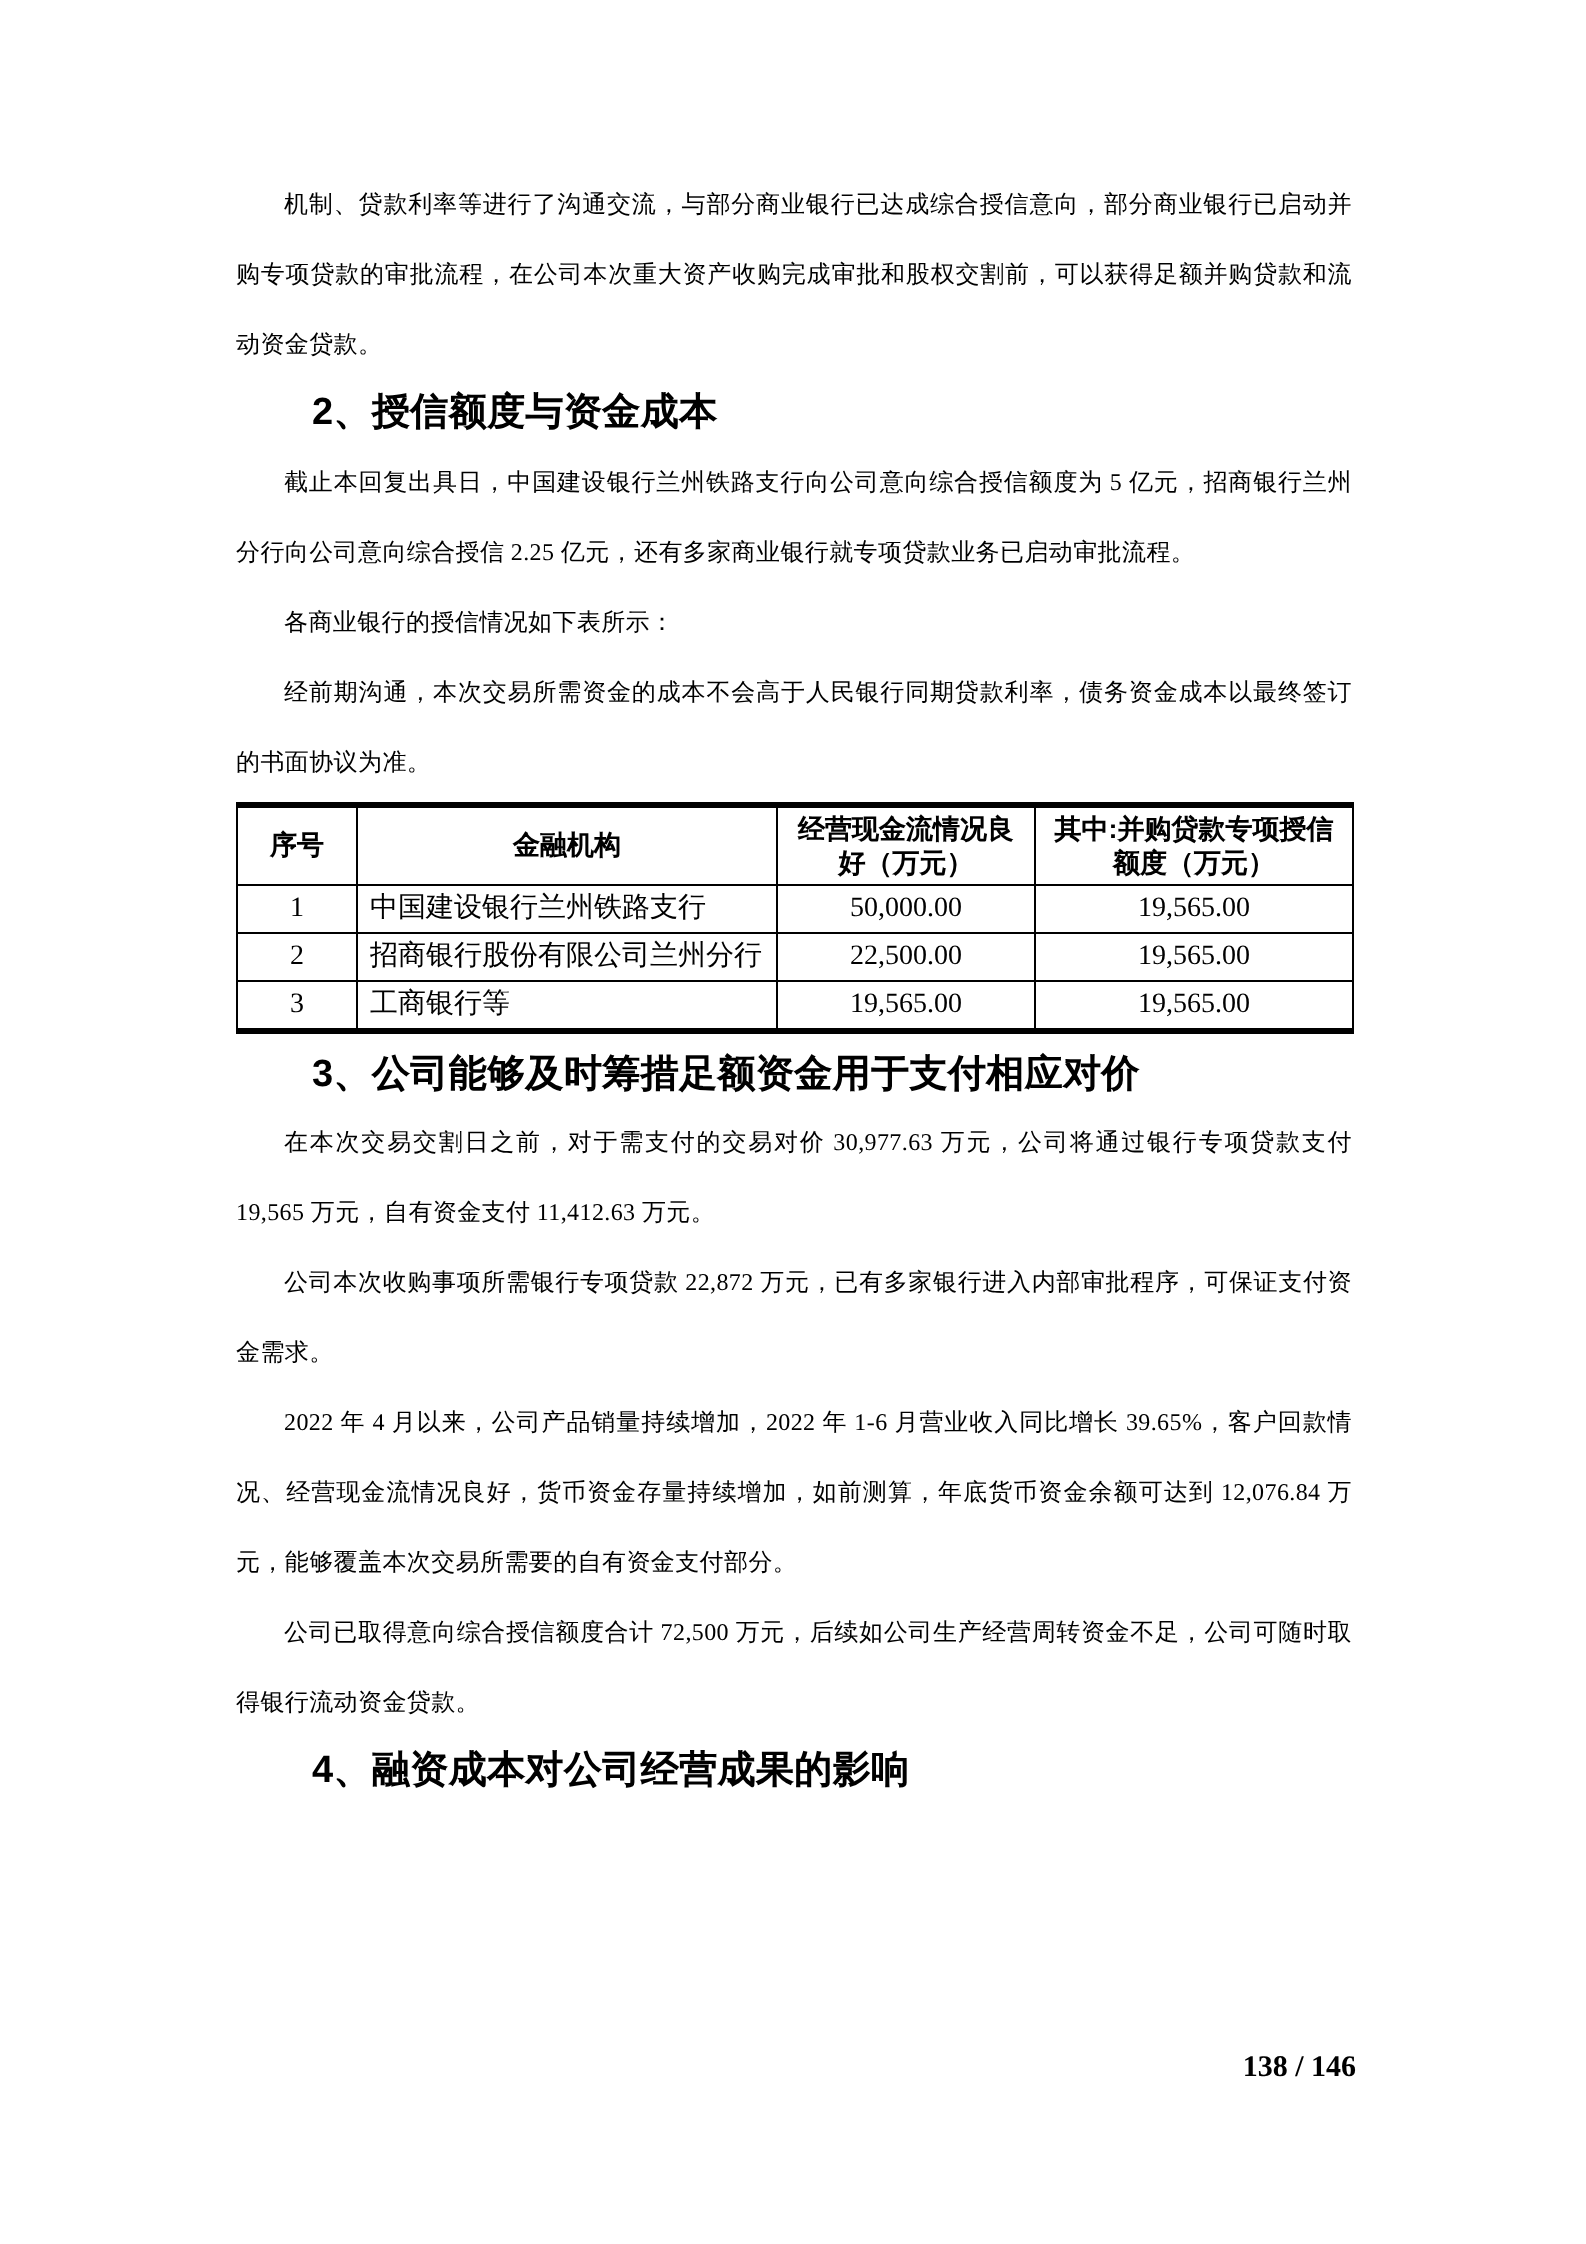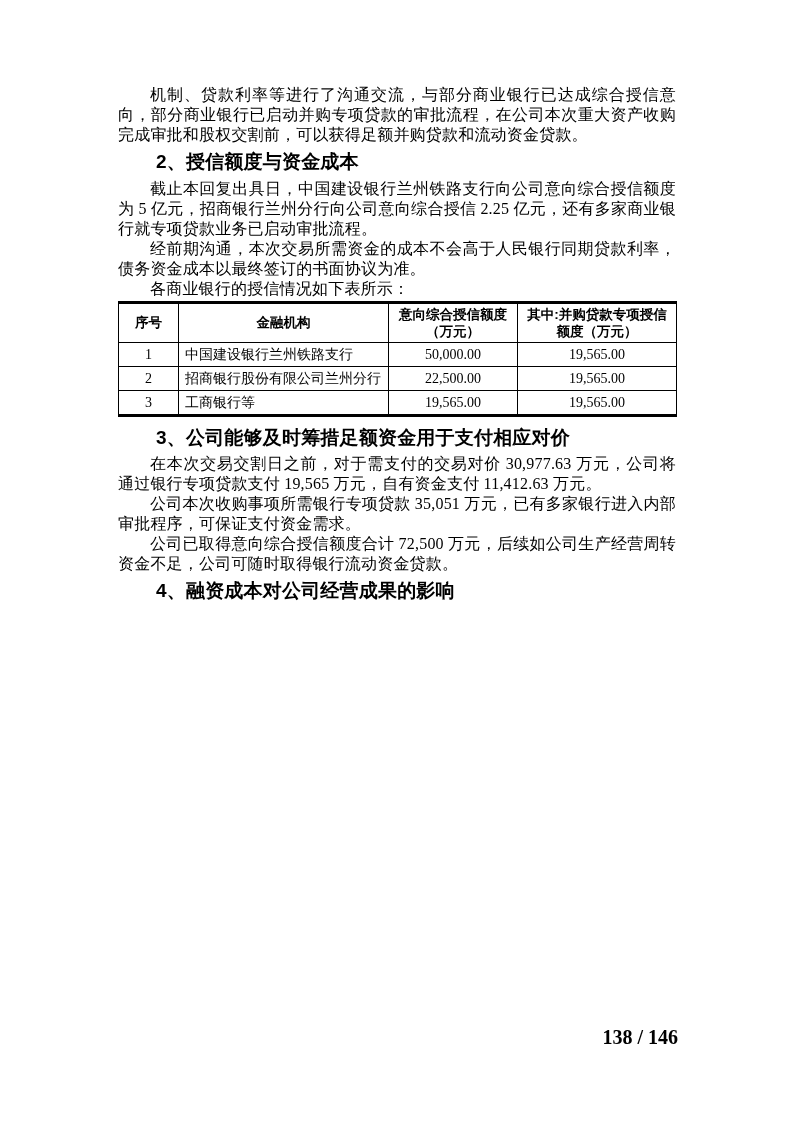--- a/index.html
+++ b/index.html
@@ -17,22 +17,22 @@
     overflow: hidden;
   }
   .content {
     position: absolute;
     left: 118px;
     top: 85px;
     width: 558px;
   }
   .para {
     margin: 0;
-    font-size: 16px;
-    line-height: 20px;
+    font-size: 12px;
+    line-height: 35px;
     text-align: justify;
     text-indent: 2em;
     letter-spacing: 0.2px;
   }
   .heading {
     margin: 0;
     font-size: 19px;
     line-height: 33.5px;
     text-indent: 2em;
     font-family: "Liberation Sans", "DejaVu Sans", sans-serif;
@@ -72,53 +72,53 @@
   }
   .credit td.c-no { text-align: center; }
   .credit td.c-inst { text-align: left; }
   .credit td.c-num { text-align: center; }
   .page-number {
     position: absolute;
     top: 1026px;
     left: 118px;
     width: 560px;
     text-align: right;
-    font-size: 20px;
+    font-size: 15px;
     font-weight: 700;
     font-family: "Liberation Serif", "DejaVu Serif", serif;
   }
 </style>
 </head>
 <body>
 
 <div class="page">
   <div class="content">
 
     <p class="para">机制、贷款利率等进行了沟通交流，与部分商业银行已达成综合授信意向，部分商业银行已启动并购专项贷款的审批流程，在公司本次重大资产收购完成审批和股权交割前，可以获得足额并购贷款和流动资金贷款。</p>
 
     <h3 class="heading">2、授信额度与资金成本</h3>
 
     <p class="para">截止本回复出具日，中国建设银行兰州铁路支行向公司意向综合授信额度为 5 亿元，招商银行兰州分行向公司意向综合授信 2.25 亿元，还有多家商业银行就专项贷款业务已启动审批流程。</p>
 
+    <p class="para">各商业银行的授信情况如下表所示：</p>
+
     <p class="para">经前期沟通，本次交易所需资金的成本不会高于人民银行同期贷款利率，债务资金成本以最终签订的书面协议为准。</p>
-
-    <p class="para">各商业银行的授信情况如下表所示：</p>
 
     <table class="credit">
       <colgroup>
         <col style="width:60px">
         <col style="width:210px">
         <col style="width:129px">
         <col style="width:159px">
       </colgroup>
       <thead>
         <tr>
           <th>序号</th>
           <th>金融机构</th>
-          <th>意向综合授信额度（万元）</th>
+          <th>经营现金流情况良好（万元）</th>
           <th>其中:并购贷款专项授信额度（万元）</th>
         </tr>
       </thead>
       <tbody>
         <tr>
           <td class="c-no">1</td>
           <td class="c-inst">中国建设银行兰州铁路支行</td>
           <td class="c-num">50,000.00</td>
           <td class="c-num">19,565.00</td>
         </tr>
@@ -134,22 +134,23 @@
           <td class="c-num">19,565.00</td>
           <td class="c-num">19,565.00</td>
         </tr>
       </tbody>
     </table>
 
     <h3 class="heading">3、公司能够及时筹措足额资金用于支付相应对价</h3>
 
     <p class="para">在本次交易交割日之前，对于需支付的交易对价 30,977.63 万元，公司将通过银行专项贷款支付 19,565 万元，自有资金支付 11,412.63 万元。</p>
 
-    <p class="para">公司本次收购事项所需银行专项贷款 35,051 万元，已有多家银行进入内部审批程序，可保证支付资金需求。</p>
+    <p class="para">公司本次收购事项所需银行专项贷款 22,872 万元，已有多家银行进入内部审批程序，可保证支付资金需求。</p>
 
+    <p class="para">2022 年 4 月以来，公司产品销量持续增加，2022 年 1-6 月营业收入同比增长 39.65%，客户回款情况、经营现金流情况良好，货币资金存量持续增加，如前测算，年底货币资金余额可达到 12,076.84 万元，能够覆盖本次交易所需要的自有资金支付部分。</p>
 
     <p class="para">公司已取得意向综合授信额度合计 72,500 万元，后续如公司生产经营周转资金不足，公司可随时取得银行流动资金贷款。</p>
 
 
     <h3 class="heading">4、融资成本对公司经营成果的影响</h3>
 
   </div>
 
   <div class="page-number">138 / 146</div>
 </div>

